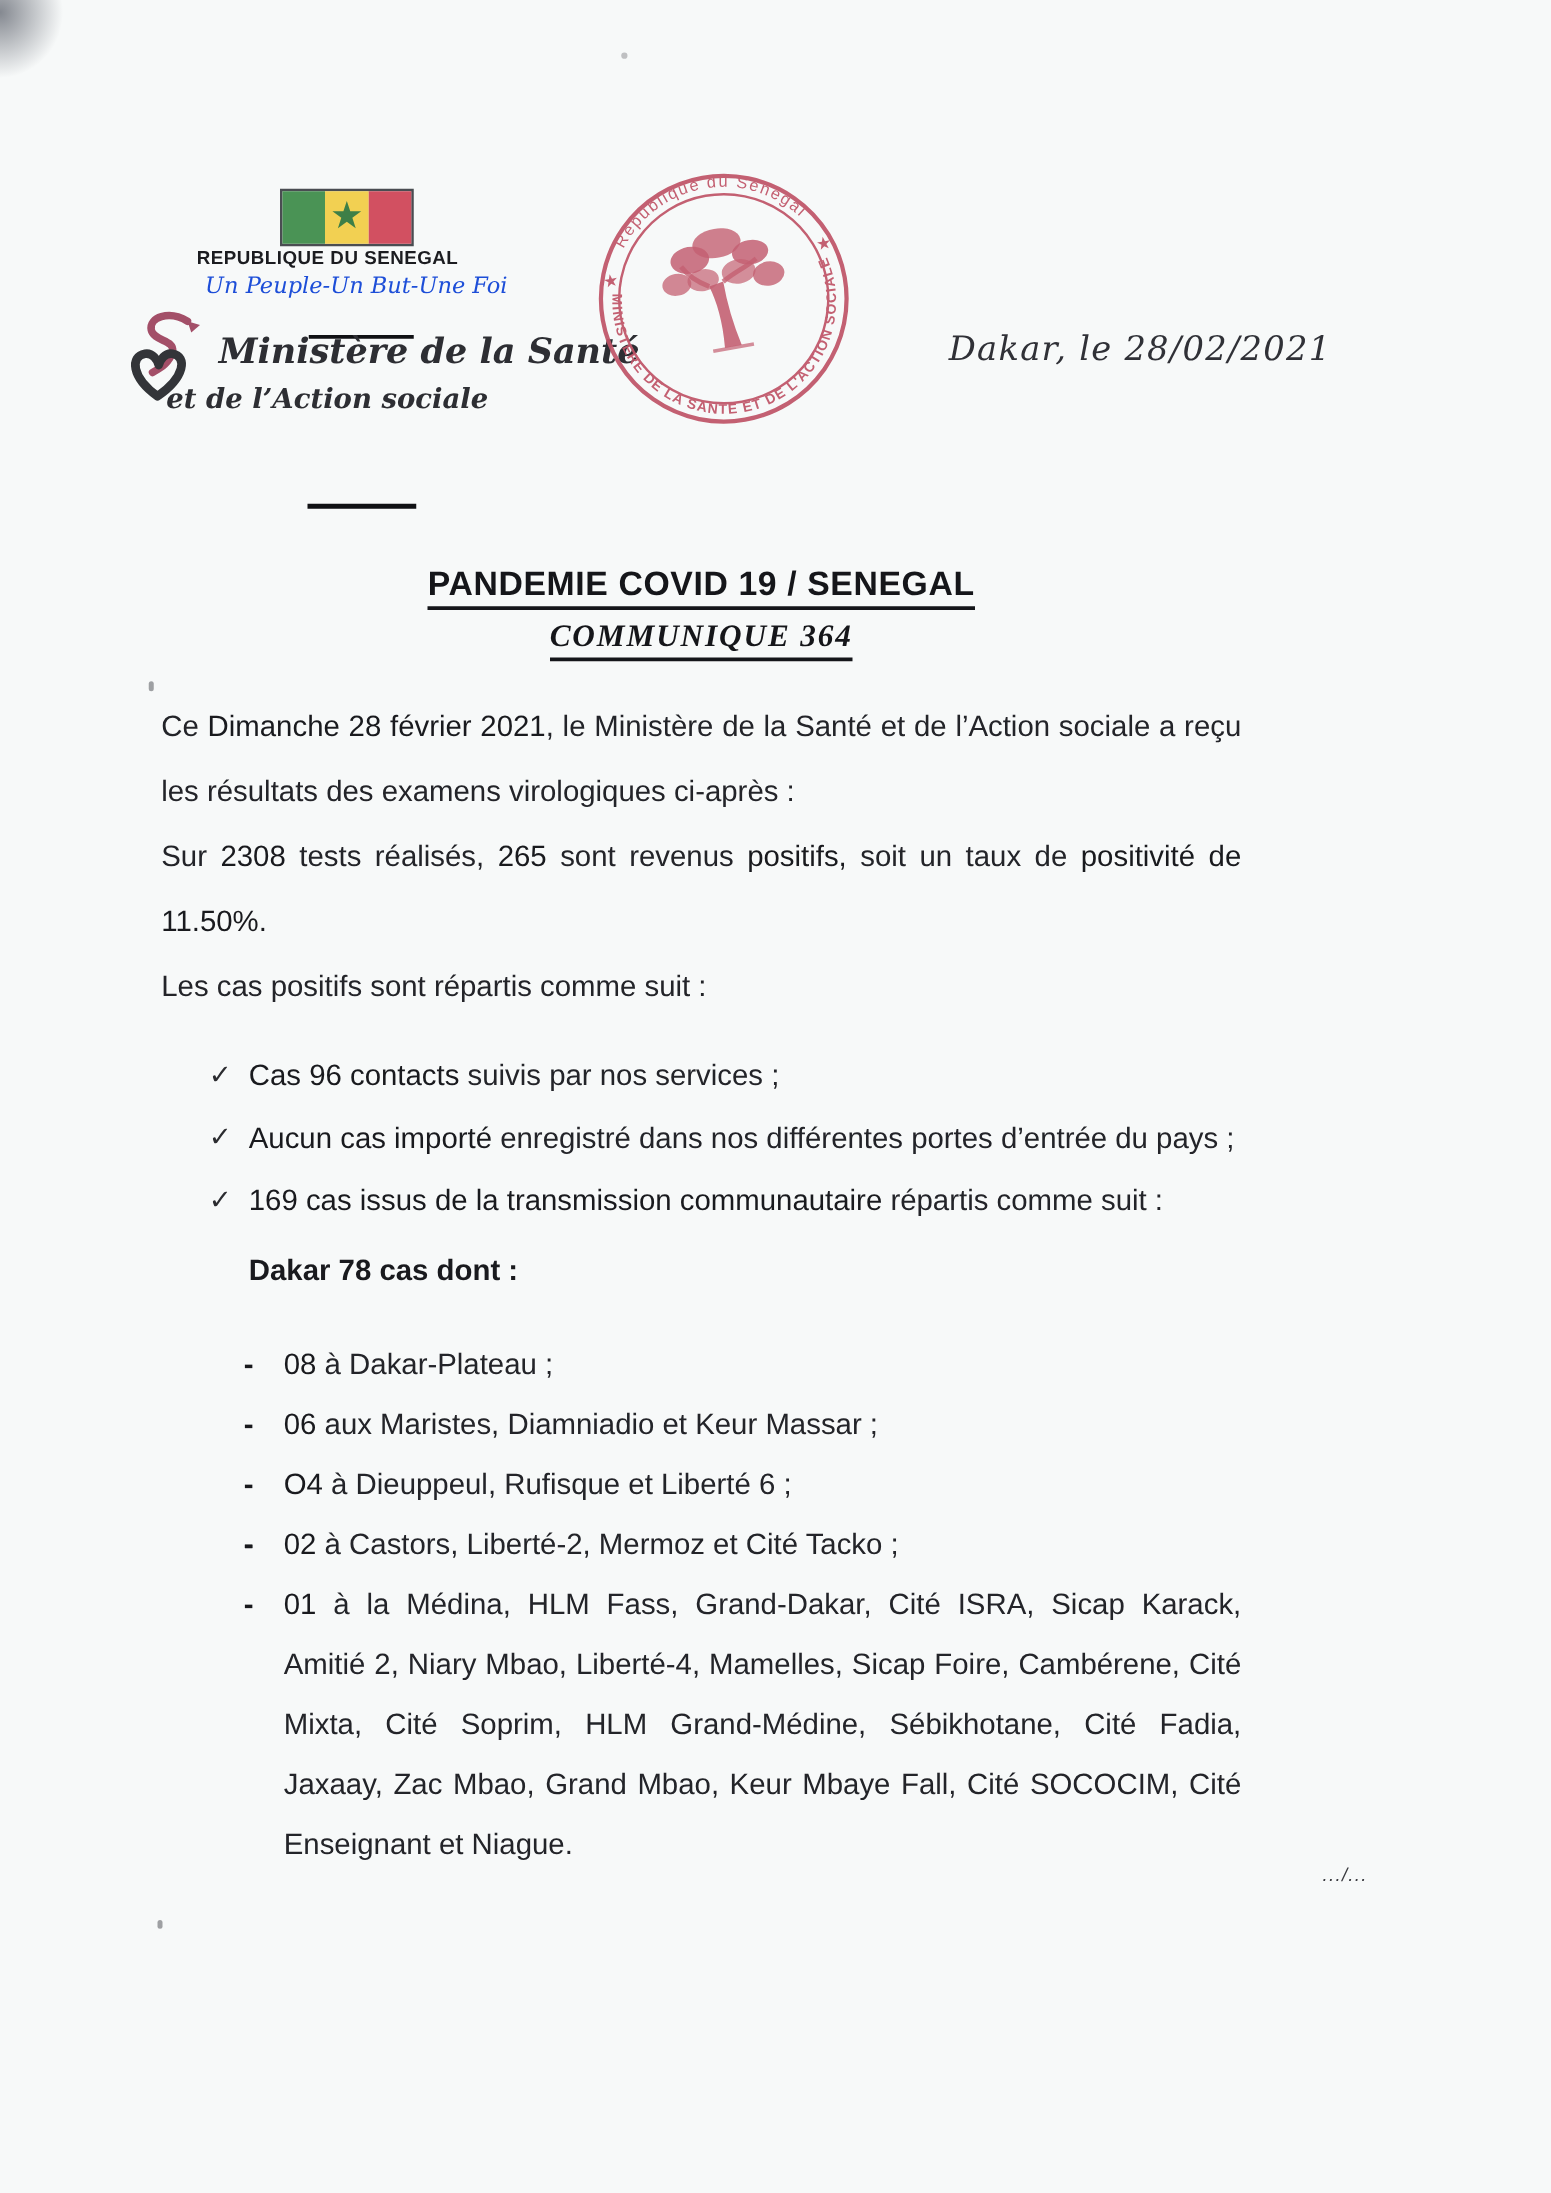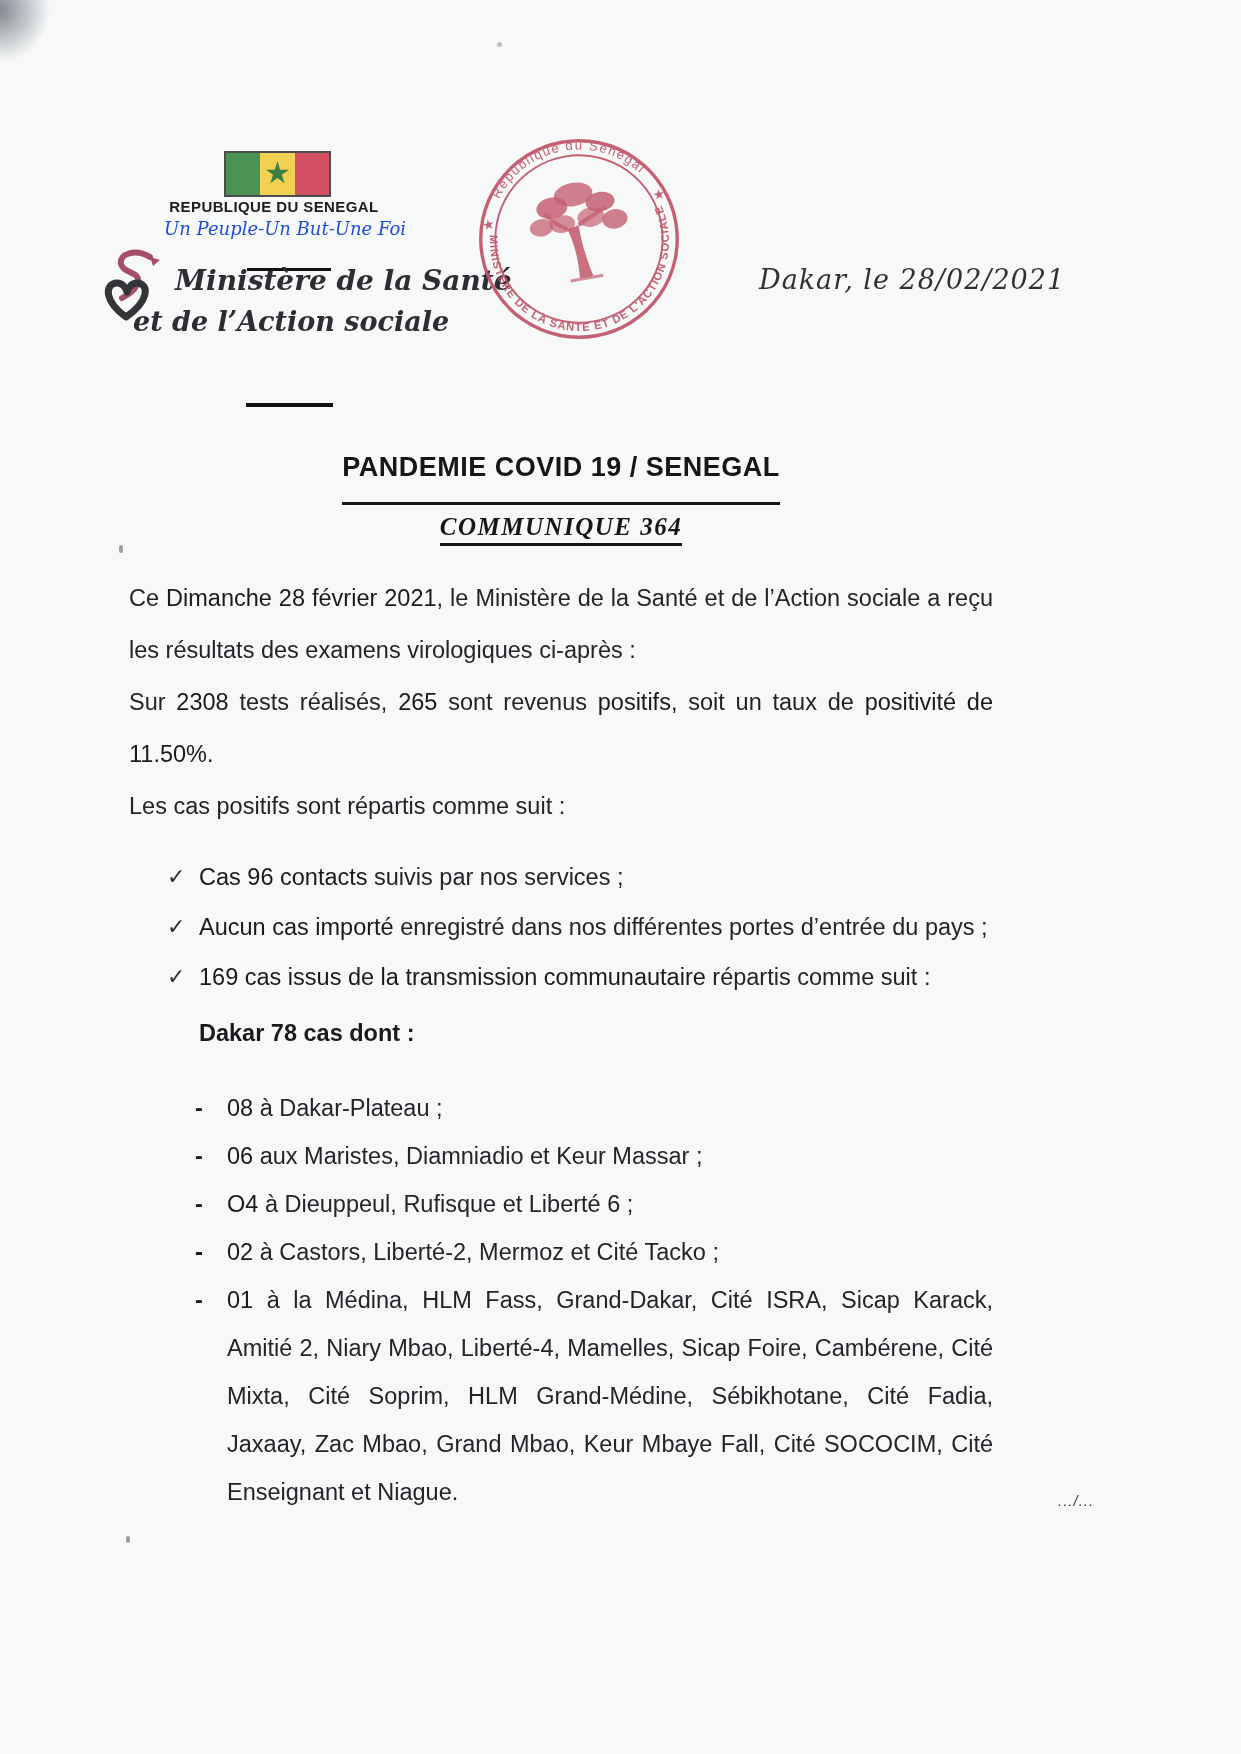--- a/index.html
+++ b/index.html
@@ -20,42 +20,42 @@
   .speck.s1{left:119px;top:545px;width:4px;height:8px;}
   .speck.s2{left:126px;top:1536px;width:4px;height:7px;}
   .speck.s3{left:497px;top:42px;width:5px;height:5px;border-radius:50%;opacity:.35;}
 
   
   .flag{position:absolute;left:224px;top:151px;width:107px;height:46px;
     display:flex;border:2px solid #4a4d52;box-sizing:border-box;}
   .flag .band{flex:1;position:relative;}
   .flag .star{position:absolute;left:0;right:0;top:50%;transform:translateY(-52%);
     text-align:center;font-size:30px;line-height:30px;}
-  .republic{position:absolute;left:130px;top:198px;width:288px;text-align:center;
+  .republic{position:absolute;left:118px;top:198px;width:288px;text-align:center;
     font-weight:700;font-size:15px;letter-spacing:.4px;color:#1b1c20;}
   .motto{position:absolute;left:118px;top:218px;width:288px;text-align:right;
     font-family:"DejaVu Serif",serif;font-style:italic;font-size:18px;color:#1d4ed8;}
   .rule1{position:absolute;left:247px;top:268px;width:84px;height:3px;background:#101114;}
   .rule2{position:absolute;left:246px;top:403px;width:87px;height:4px;background:#101114;}
   .logo{position:absolute;left:88px;top:246px;width:80px;height:84px;}
   .ministry1{position:absolute;left:175px;top:264px;
     font-family:"DejaVu Serif",serif;font-style:italic;font-weight:600;font-size:28px;color:#2d2e33;}
   .ministry2{position:absolute;left:133px;top:306px;
-    font-family:"DejaVu Serif",serif;font-style:italic;font-weight:600;font-size:27px;color:#2d2e33;}
+    font-family:"DejaVu Serif",serif;font-style:italic;font-weight:600;font-size:22px;color:#2d2e33;}
   .stamp{position:absolute;left:472px;top:132px;width:214px;height:214px;
     transform:rotate(-10deg);opacity:.93;}
   .dateline{position:absolute;left:759px;top:264px;
     font-family:"DejaVu Serif",serif;font-style:italic;font-size:27px;
     letter-spacing:1px;color:#303137;}
 
   
   .content{position:absolute;left:129px;top:452px;width:864px;font-size:23.5px;}
   .title-wrap{text-align:center;}
   .doc-title{display:inline-block;font-weight:700;font-size:27px;letter-spacing:.5px;
-    color:#15161a;border-bottom:3px solid #15161a;padding-bottom:19px;}
+    color:#15161a;border-bottom:3px solid #15161a;padding-bottom:2px;}
   .subtitle-wrap{text-align:center;margin-top:8px;}
   .doc-subtitle{display:inline-block;font-family:"Liberation Serif",serif;
     font-style:italic;font-weight:700;font-size:25px;letter-spacing:1.5px;
     color:#15161a;border-bottom:3px solid #15161a;padding-bottom:2px;}
   .para{line-height:52px;margin:0;}
   .justify{text-align:justify;}
   .para.first{margin-top:26px;}
   .b{font-weight:400;color:#191a1e;}
   .check-list{margin-top:20px;}
   .check-item{position:relative;line-height:50px;}

